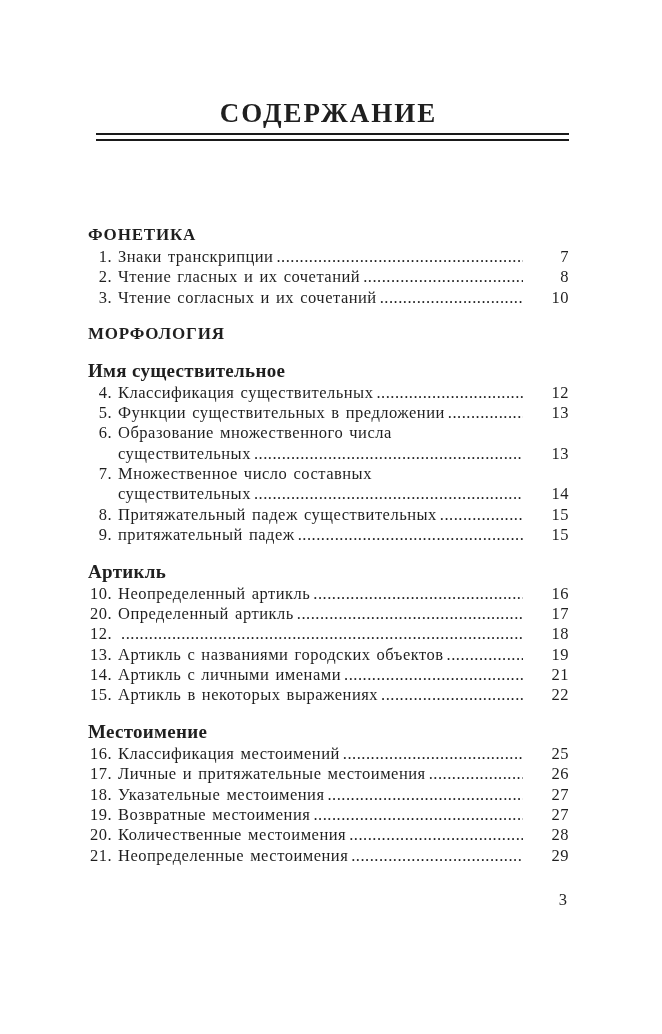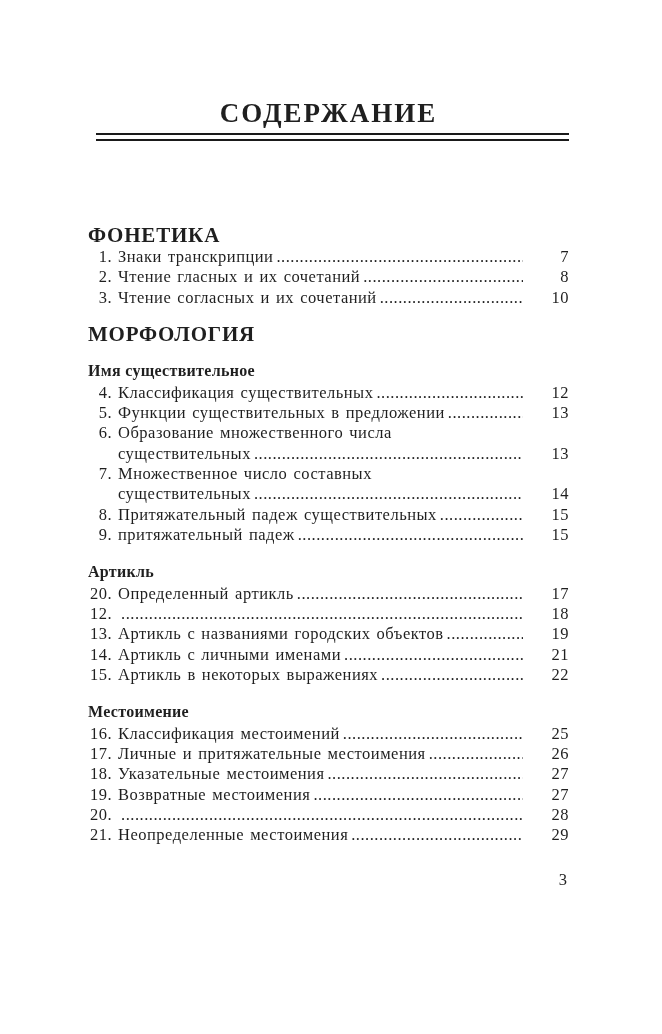--- a/index.html
+++ b/index.html
@@ -40,27 +40,27 @@
     border-bottom: 2px solid #1a1a1a;
   }
   .toc-section {
     margin-top: 16.5px;
   }
   .toc-section:first-child {
     margin-top: 84px;
   }
   .sec-heading {
     margin: 0 0 2px 0;
-    font-size: 16px;
+    font-size: 19px;
     font-weight: bold;
     line-height: 20px;
     letter-spacing: 0.3px;
   }
   .sec-heading.caps {
-    font-size: 21px;
+    font-size: 17px;
     letter-spacing: 0.8px;
   }
   .entry {
     display: flex;
     font-size: 16.5px;
     line-height: 20.3px;
     letter-spacing: 0.5px;
     word-spacing: 1.5px;
   }
   .entry .num {
@@ -216,20 +216,30 @@
                 <span class="text">притяжательный падеж</span>
                 <span class="dots"></span>
                 <span class="pagenum">15</span>
               </div>
             </div>
           </div>
         </section>
         <section class="toc-section">
           <h2 class="sec-heading">Артикль</h2>
           <div class="entry">
+            <span class="num">10.</span>
+            <div class="body">
+              <div class="line">
+                <span class="text">Неопределенный артикль</span>
+                <span class="dots"></span>
+                <span class="pagenum">16</span>
+              </div>
+            </div>
+          </div>
+          <div class="entry">
             <span class="num">20.</span>
             <div class="body">
               <div class="line">
                 <span class="text">Определенный артикль</span>
                 <span class="dots"></span>
                 <span class="pagenum">17</span>
               </div>
             </div>
           </div>
           <div class="entry">
@@ -311,20 +321,21 @@
                 <span class="text">Возвратные местоимения</span>
                 <span class="dots"></span>
                 <span class="pagenum">27</span>
               </div>
             </div>
           </div>
           <div class="entry">
             <span class="num">20.</span>
             <div class="body">
               <div class="line">
+                <span class="text">Количественные местоимения</span>
                 <span class="dots"></span>
                 <span class="pagenum">28</span>
               </div>
             </div>
           </div>
           <div class="entry">
             <span class="num">21.</span>
             <div class="body">
               <div class="line">
                 <span class="text">Неопределенные местоимения</span>

